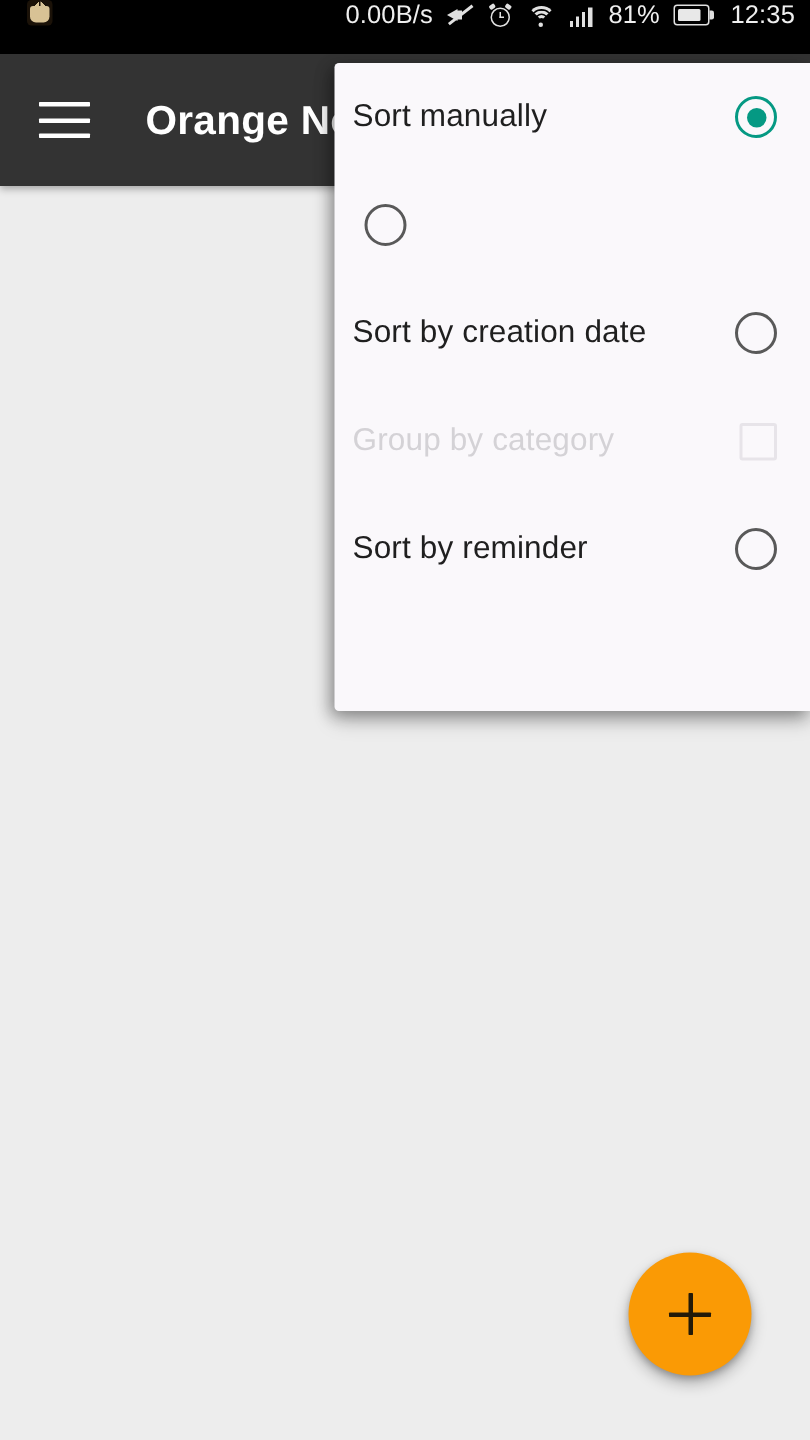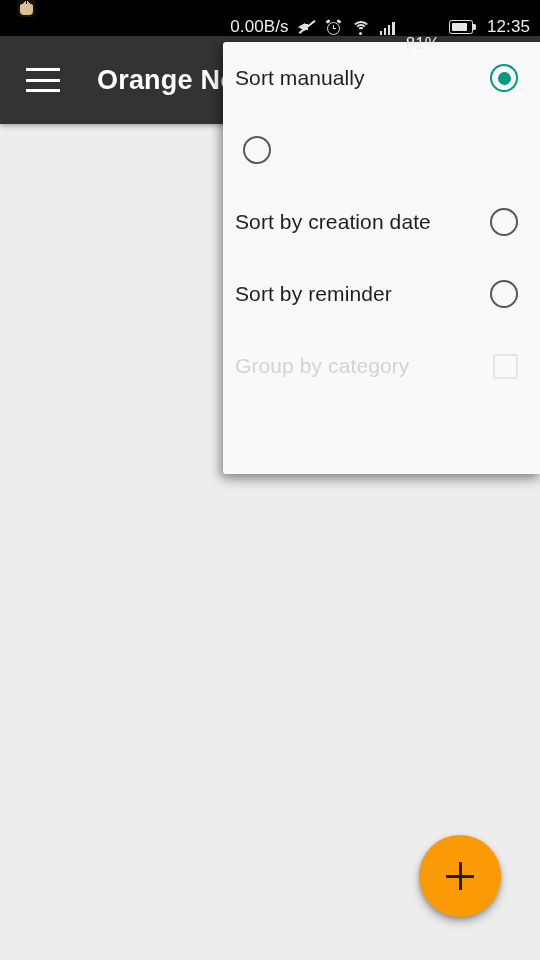--- a/index.html
+++ b/index.html
@@ -38,21 +38,21 @@
     background:#d8c295;
   }
   .app-badge::after {
     content:""; position:absolute; left:3px; top:1px;
     width:11px; height:5px;
     background:
       linear-gradient(to bottom right, transparent 48%, #d8c295 50%) left top / 5px 5px no-repeat,
       linear-gradient(to bottom left, transparent 48%, #d8c295 50%) right top / 5px 5px no-repeat;
   }
   .net-speed { font-size:17px; color:#EFEFEF; }
-  .pct { font-size:17px; color:#EFEFEF;margin-top:34px; }
+  .pct { font-size:17px; color:#EFEFEF; }
   .clock { font-size:17px; color:#EFEFEF; margin-left:2px; }
 
   .ic { display:inline-block; position:relative; }
 
   
   .ic-mute { width:18px; height:16px; }
   .ic-mute .spk {
     position:absolute; left:0; top:4px;
     width:0; height:0;
     border-top:4px solid transparent;
@@ -290,27 +290,27 @@
         <span class="menu-label">Sort manually</span>
         <span class="radio checked"></span>
       </div>
       <div class="menu-item">
         <span class="radio"></span>
       </div>
       <div class="menu-item">
         <span class="menu-label">Sort by creation date</span>
         <span class="radio"></span>
       </div>
+      <div class="menu-item disabled">
+        <span class="menu-label">Group by category</span>
+        <span class="checkbox"></span>
+      </div>
       <div class="menu-item">
         <span class="menu-label">Sort by reminder</span>
         <span class="radio"></span>
       </div>
-      <div class="menu-item disabled">
-        <span class="menu-label">Group by category</span>
-        <span class="checkbox"></span>
-      </div>
     </div>
 
   <div class="fab">
     <span class="plus"></span>
   </div>
 
 </div>
 
 </body></html>

